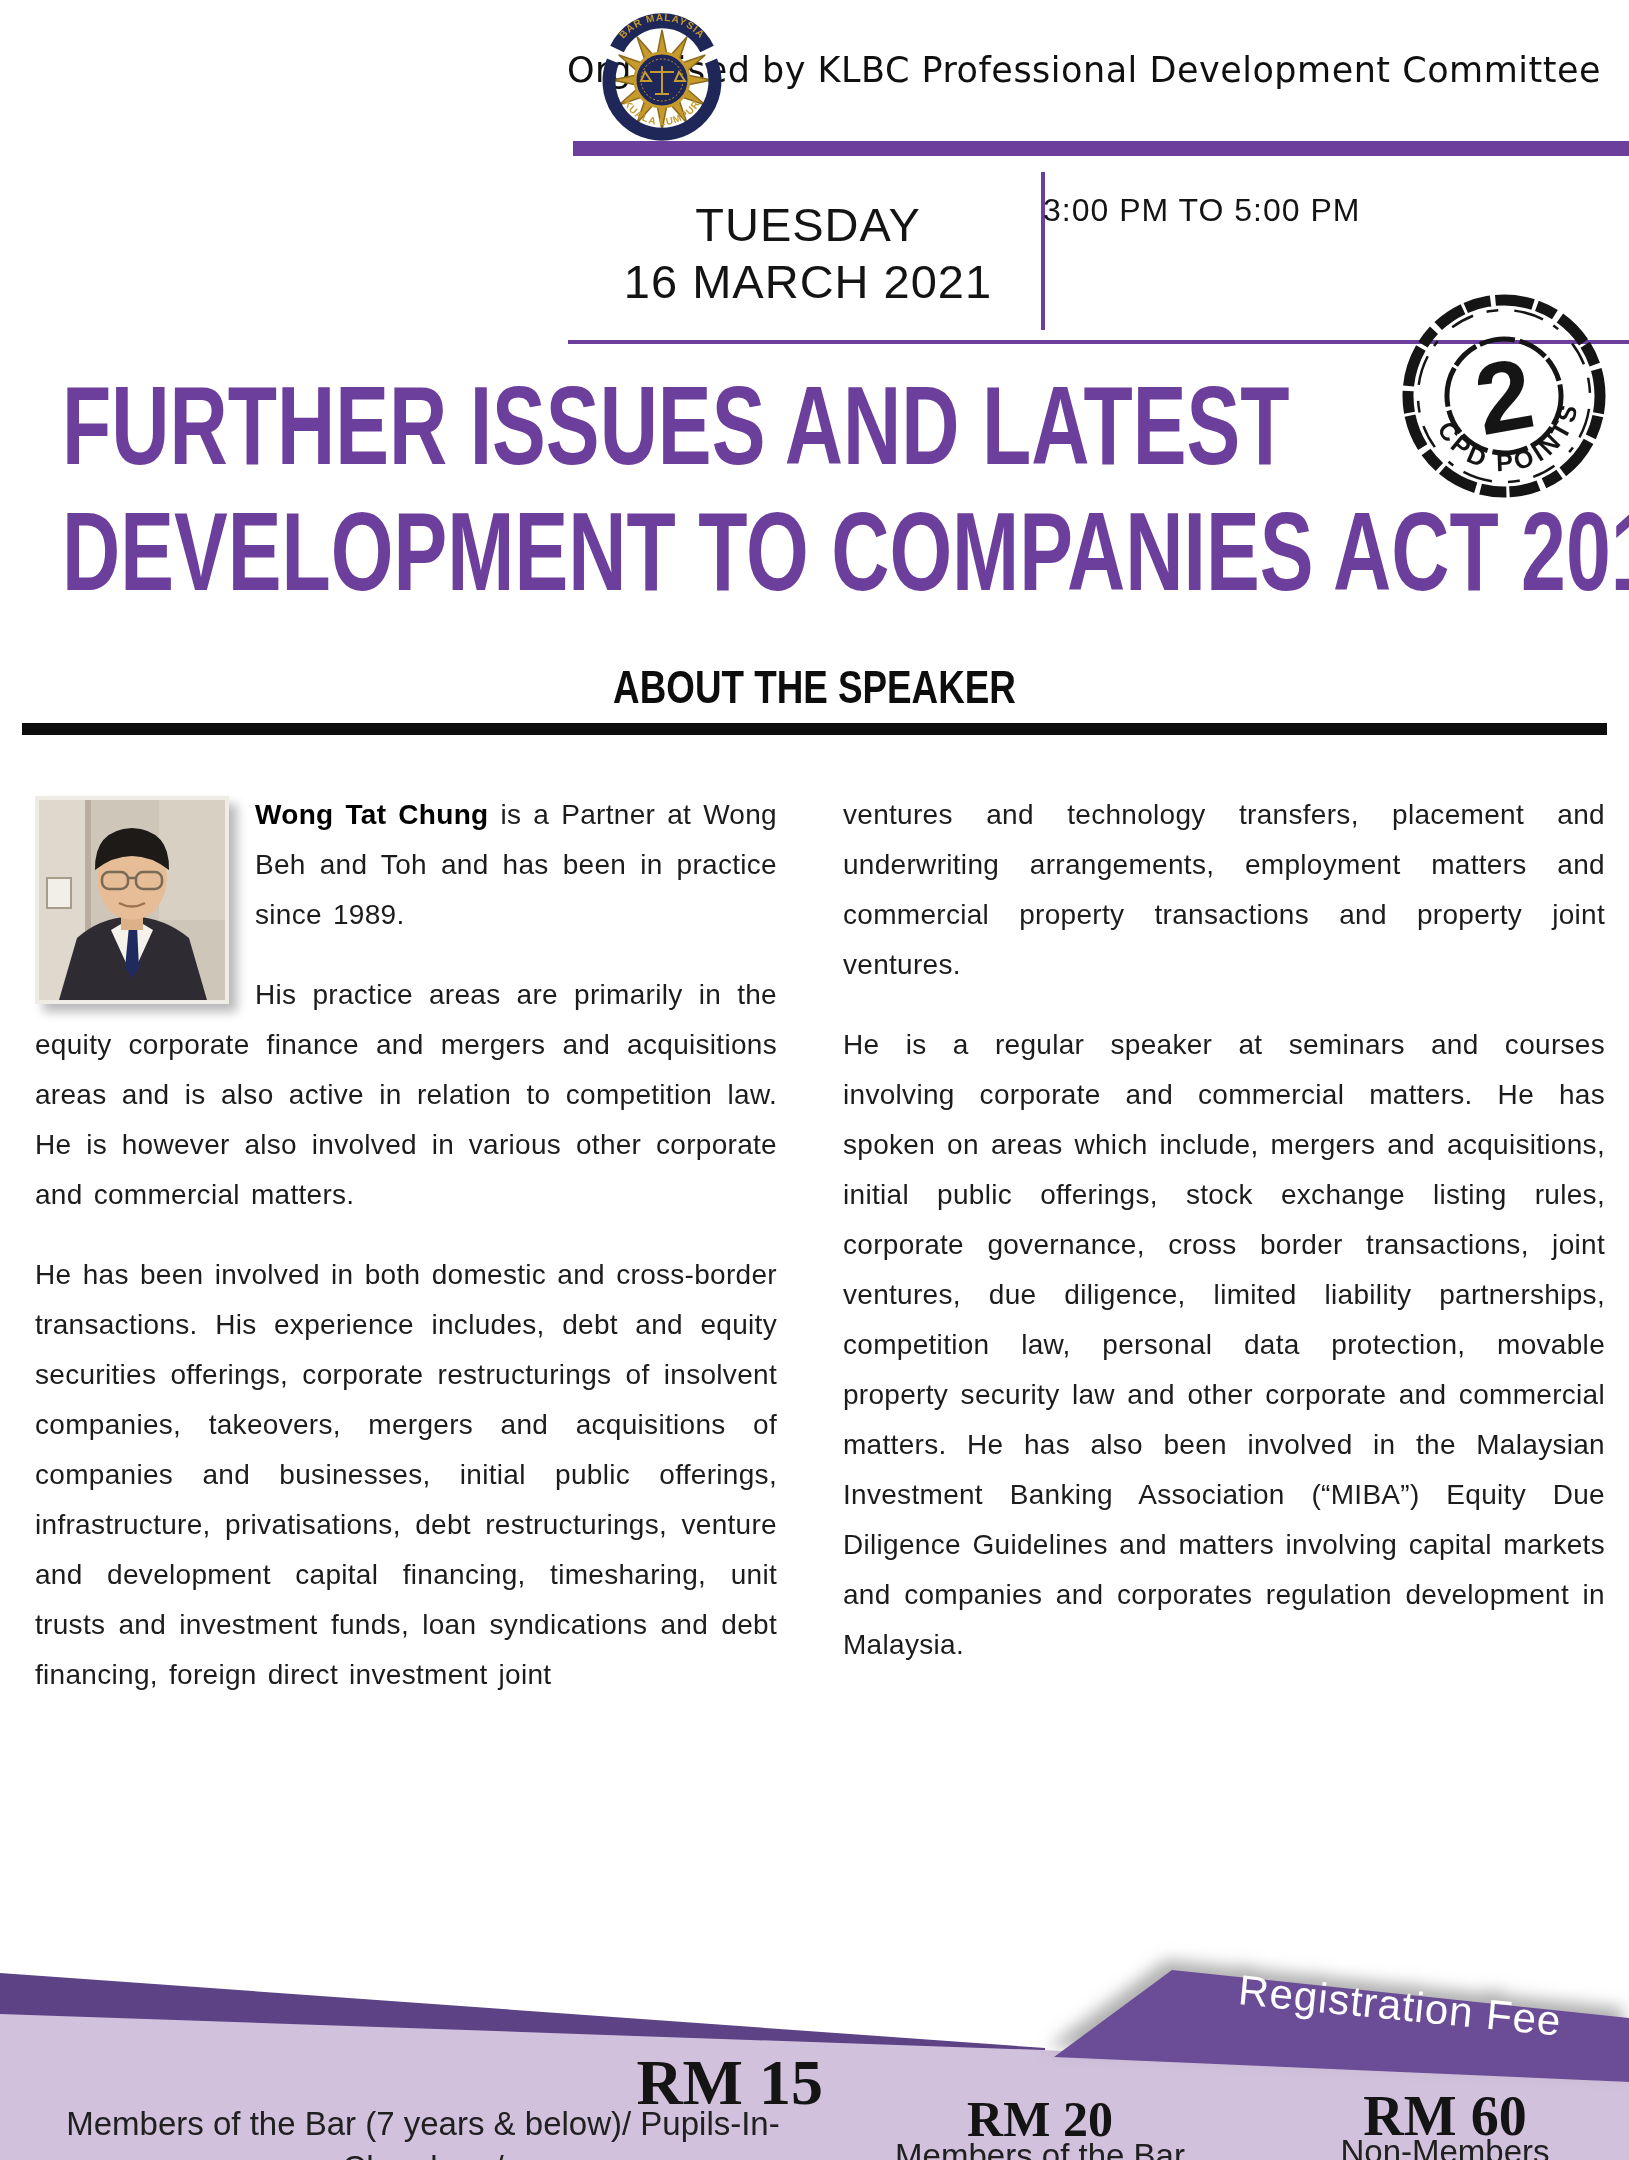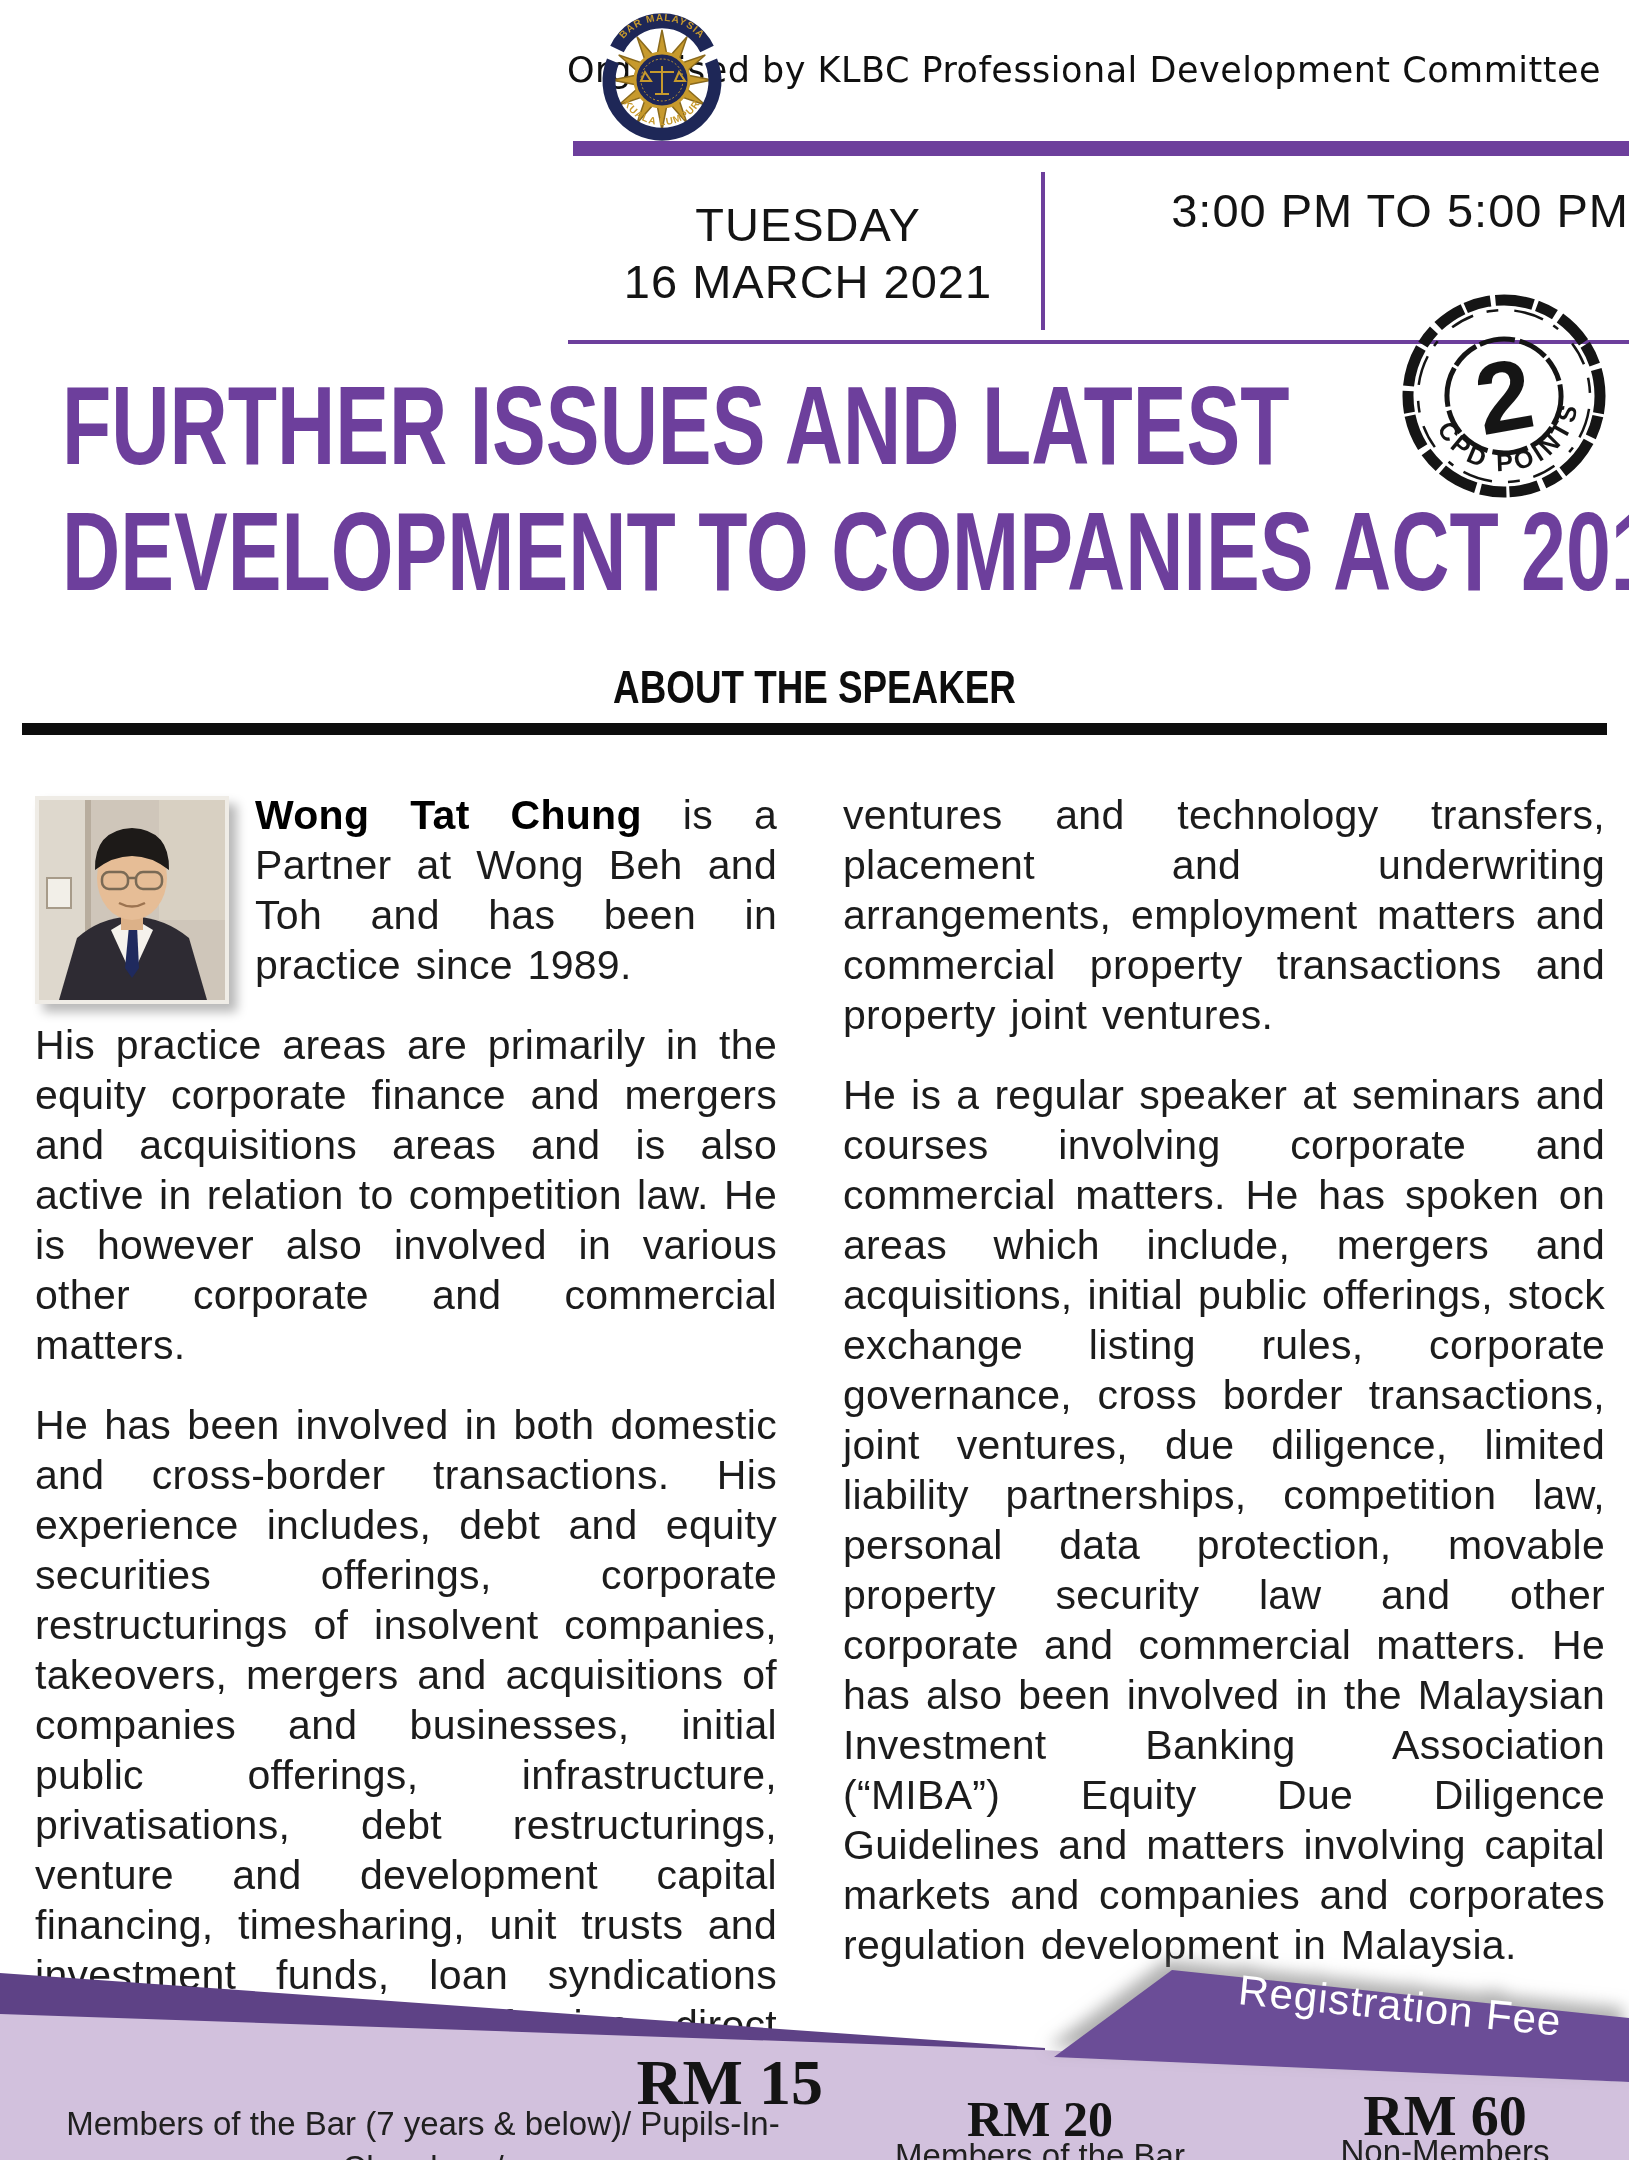--- a/index.html
+++ b/index.html
@@ -11,35 +11,35 @@
   .logo{position:absolute;left:597px;top:4px;width:130px;height:152px;z-index:5;}
   .organiser{
     position:absolute;top:50px;right:28px;font-size:35px;color:#101010;
     font-family:"DejaVu Sans", sans-serif;letter-spacing:.5px;white-space:nowrap;
   }
   .bar-thick{position:absolute;left:573px;top:141px;width:1056px;height:15px;background:#6d3f9c;}
   .vline{position:absolute;left:1041px;top:172px;width:4px;height:158px;background:#6d3f9c;}
   .line-thin{position:absolute;left:568px;top:340px;width:1061px;height:4px;background:#6d3f9c;}
   .date-block{position:absolute;left:573px;top:196px;width:470px;text-align:center;
     font-size:47px;line-height:57px;letter-spacing:1px;color:#141414;}
-  .time-block{position:absolute;left:1043px;top:182px;width:586px;text-align:right;
-    font-size:47px;line-height:57px;letter-spacing:1px;color:#141414;}
+  .time-block{position:absolute;left:1043px;top:182px;width:586px;text-align:left;
+    font-size:32px;line-height:57px;letter-spacing:1px;color:#141414;}
   
   .stamp{position:absolute;left:1398px;top:290px;width:212px;height:212px;z-index:6;}
   
   .title{position:absolute;left:62px;top:363px;font-weight:bold;color:#6d3f9c;
     font-size:112px;line-height:126px;white-space:nowrap;
     transform:scaleX(.72);transform-origin:left top;}
   
   .about-heading{position:absolute;left:0;top:660px;width:1629px;text-align:center;
     font-size:46px;font-weight:bold;color:#0d0d0d;letter-spacing:0;
     transform:scaleX(.8);transform-origin:center top;}
   .black-line{position:absolute;left:22px;top:723px;width:1585px;height:12px;background:#0d0d0d;}
   
-  .col{position:absolute;top:790px;font-size:41px;line-height:50px;text-align:justify;
+  .col{position:absolute;top:790px;font-size:28px;line-height:50px;text-align:justify;
     color:#1c1c1c;word-spacing:3px;letter-spacing:.3px;}
   .col p{margin:0 0 30px 0;}
   .col-left{left:35px;width:742px;}
   .col-right{left:827px;width:762px;margin-left:16px;}
   .speaker-name{font-weight:bold;color:#000;}
   .photo{float:left;width:186px;height:200px;margin:6px 26px 14px 0;
     border:4px solid #efece6;box-shadow:8px 8px 10px rgba(0,0,0,.28);background:#cfc6ba;}
   
   .wedge{position:absolute;left:0;top:1965px;width:1045px;height:95px;background:#5e4286;
     clip-path:polygon(0 8px,100% 83px,100% 90px,0 52px);}

